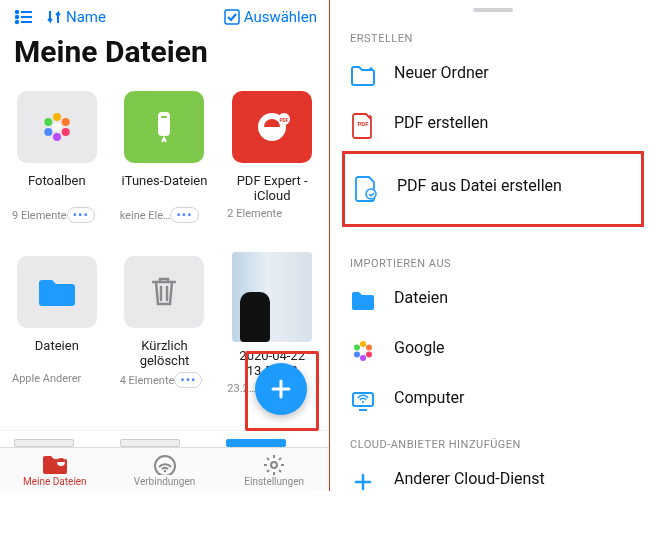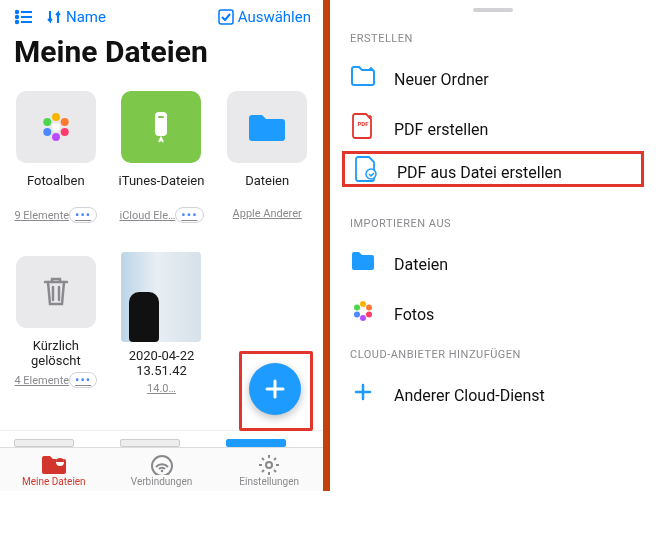--- a/index.html
+++ b/index.html
@@ -8,21 +8,21 @@
     width: 656px;
     height: 548px;
     display: flex;
     background: #fff;
     overflow: hidden;
   }
   .left-pane {
     width: 330px;
     height: 491px;
     position: relative;
-    border-right: 7px solid #c2410c;
+    border-right: 1px solid #c2410c;
     display: flex;
     flex-direction: column;
   }
   .left-header {
     display: flex;
     align-items: center;
     gap: 12px;
     padding: 8px 12px 4px 14px;
     color: #0078ff;
     font-size: 15px;
@@ -70,25 +70,24 @@
     color: #222;
     min-height: 32px;
     display: flex;
     align-items: flex-start;
     justify-content: center;
   }
   .tile-footer {
     width: 100%;
     display: flex;
     align-items: center;
-    justify-content: center;
+    justify-content: flex-start;
     font-size: 11px;
     color: #8a8a8e;
     padding: 2px 2px 0 2px;
-    text-decoration: underline;
   }
   .more-dots {
     border: 1px solid #cfd3da;
     border-radius: 8px;
     padding: 0 5px;
     color: #4b88ff;
     font-size: 13px;
     letter-spacing: 1px;
     line-height: 14px;
   }
@@ -168,31 +167,31 @@
     margin: 0 auto 12px auto;
   }
   .section-label {
     font-size: 11px;
     letter-spacing: 0.5px;
     color: #8a8a8e;
     padding: 8px 20px 6px 20px;
   }
   .menu-item {
     display: flex;
-    align-items: flex-end;
+    align-items: flex-start;
     gap: 18px;
     padding: 12px 20px;
     font-size: 16px;
     color: #111;
   }
   .menu-icon { width: 26px; height: 26px; display: flex; align-items: center; justify-content: center; }
   .highlight-box {
     border: 3px solid #e2362c;
     margin: 0 12px;
-    padding: 2px 8px;
+    padding: 22px 8px;
   }
   .highlight-box .menu-item { padding: 0 0; }
   .thin-rows {
     margin-top: 20px;
     border-top: 1px solid #eee;
     padding-top: 4px;
   }
   .thin-row {
     width: 60px; height: 8px;
     background: #eee;
@@ -267,25 +266,39 @@
     <div class="tile">
       <div class="tile-icon bg-green">
         <svg width="30" height="34" viewBox="0 0 30 34">
             <rect x="9" y="2" width="12" height="24" rx="4" fill="#fff"></rect>
             <rect x="12" y="6" width="6" height="2" rx="1" fill="#7dc84b"></rect>
             <path d="M13 32l2-4l2 4" stroke="#fff" stroke-width="2" fill="none"></path>
           </svg>
       </div>
       <div class="tile-label">iTunes-Dateien</div>
       <div class="tile-footer">
-        <span>iCloud Ele…</span>
+        <span>keine Ele…</span>
         <span class="more-dots">•••</span>
       </div>
     </div>
 
+    <div class="tile">
+      <div class="tile-icon bg-red">
+        <svg width="44" height="44" viewBox="0 0 44 44">
+            <circle cx="22" cy="22" r="14" fill="#fff"></circle>
+            <path d="M14 22 a8 8 0 0 1 16 0" fill="#e2362c"></path>
+            <circle cx="34" cy="14" r="6" fill="#fff"></circle>
+            <text x="34" y="17" font-size="5" text-anchor="middle" fill="#e2362c" font-weight="bold">PDF</text>
+          </svg>
+      </div>
+      <div class="tile-label">PDF Expert - iCloud</div>
+      <div class="tile-footer">
+        <span>2 Elemente</span>
+      </div>
+    </div>
 
     <div class="tile">
       <div class="tile-icon bg-gray">
         <svg width="42" height="34" viewBox="0 0 42 34">
             <path d="M3 10 v18 a3 3 0 0 0 3 3 h30 a3 3 0 0 0 3-3 V12 a3 3 0 0 0 -3-3 H20 l-4-4 H6 a3 3 0 0 0 -3 3z" fill="#1e9bff"></path>
           </svg>
       </div>
       <div class="tile-label">Dateien</div>
       <div class="tile-footer">
         <span>Apple Anderer</span>
@@ -311,21 +324,21 @@
       </div>
     </div>
 
     <div class="tile">
       <div class="photo-thumb">
         <div class="photo-wall"></div>
         <div class="photo-cat"></div>
       </div>
       <div class="tile-label">2020-04-22 13.51.42</div>
       <div class="tile-footer">
-        <span>14.0…</span>
+        <span>23.2…</span>
       </div>
     </div>
   </div>
 
   <div class="thin-rows">
     <div class="thin-row"></div>
     <div class="thin-row" style="margin-left:120px;margin-top:-8px"></div>
     <div class="thin-row" style="margin-left:226px;margin-top:-8px;background:#1e9bff;border-color:#1e9bff"></div>
   </div>
 
@@ -445,23 +458,35 @@
             <circle r="3" fill="#fff"></circle>
             <circle cx="0" cy="-7" r="3" fill="#f7b500"></circle>
             <circle cx="6" cy="-3.5" r="3" fill="#ff7a30"></circle>
             <circle cx="6" cy="3.5" r="3" fill="#ff3b6b"></circle>
             <circle cx="0" cy="7" r="3" fill="#b84dff"></circle>
             <circle cx="-6" cy="3.5" r="3" fill="#4d88ff"></circle>
             <circle cx="-6" cy="-3.5" r="3" fill="#4dd64d"></circle>
           </g>
         </svg>
     </span>
-    <span>Fotos</span>
-  </div>
-
+    <span>Google</span>
+  </div>
+
+  <div class="menu-item">
+    <span class="menu-icon">
+      <svg width="26" height="22" viewBox="0 0 26 22">
+          <rect x="3" y="3" width="20" height="13" rx="2" fill="none" stroke="#1e9bff" stroke-width="2"></rect>
+          <line x1="9" y1="20" x2="17" y2="20" stroke="#1e9bff" stroke-width="2"></line>
+          <path d="M8 8a6 6 0 0 1 10 0" stroke="#1e9bff" stroke-width="1.5" fill="none"></path>
+          <path d="M10 10a3.5 3.5 0 0 1 6 0" stroke="#1e9bff" stroke-width="1.5" fill="none"></path>
+          <circle cx="13" cy="12" r="1" fill="#1e9bff"></circle>
+        </svg>
+    </span>
+    <span>Computer</span>
+  </div>
 
   <div class="section-label" style="margin-top:4px">CLOUD-ANBIETER HINZUFÜGEN</div>
 
 
   <div class="menu-item">
     <span class="menu-icon">
       <svg width="22" height="22" viewBox="0 0 22 22">
           <g stroke="#1e9bff" stroke-width="2.5" stroke-linecap="round">
             <line x1="11" y1="4" x2="11" y2="18"></line>
             <line x1="4" y1="11" x2="18" y2="11"></line>

